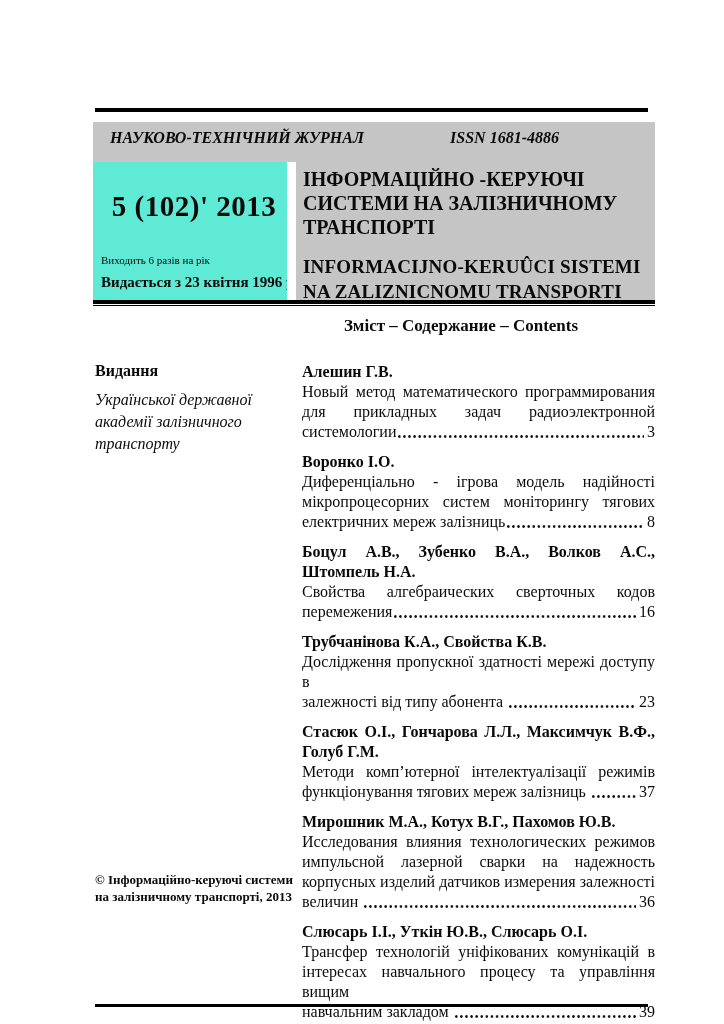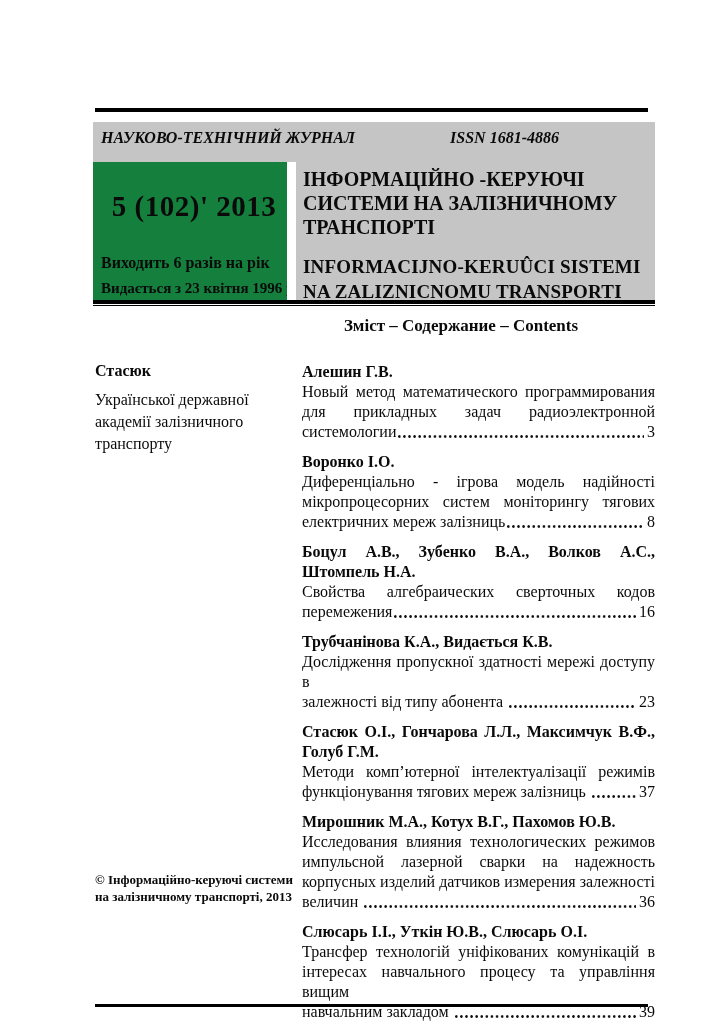--- a/index.html
+++ b/index.html
@@ -11,57 +11,57 @@
   .rule { position:absolute; background:#000; }
   .top-rule { left:95px; top:108px; width:553px; height:4px; }
   .bottom-rule { left:95px; top:1004px; width:553px; height:3px; }
 
   .header-box { position:absolute; left:93px; top:122px; width:562px; }
   .header-row1 {
     background:#c5c5c5; height:40px; box-sizing:border-box;
     display:flex; align-items:flex-start; padding-top:7px;
     font-weight:bold; font-style:italic; font-size:16px;
   }
-  .journal-type { padding-left:8px; white-space:nowrap;text-align:right; }
+  .journal-type { padding-left:17px; white-space:nowrap;text-align:right; }
   .issn { margin-left:auto; margin-right:96px; white-space:nowrap; }
 
   .header-cols { display:flex; }
   .header-left {
-    width:194px; height:138px; background:#15803d;
+    width:194px; height:138px; background:#5eead4;
     box-sizing:border-box; padding-left:8px;
   }
   .gutter { width:9px; height:138px; background:#ffffff; }
   .header-right {
     flex:1; height:138px; background:#c5c5c5;
     box-sizing:border-box; padding:5px 0 0 7px;
   }
   .issue-number {
     font-size:29px; font-weight:bold; text-align:center;
     margin-top:28px; white-space:nowrap; letter-spacing:0.5px;
   }
-  .freq  { font-size:16px; font-weight:bold; margin-top:31px; white-space:nowrap; }
+  .freq  { font-size:11px; font-weight:normal; margin-top:31px; white-space:nowrap; }
   .since { font-size:15px; font-weight:bold; margin-top:8px;  white-space:nowrap; }
   .title-uk  div { font-size:20px; font-weight:bold; line-height:24px; white-space:nowrap; }
   .title-lat { margin-top:15px; }
   .title-lat div { font-size:19px; font-weight:bold; line-height:25px; white-space:nowrap; letter-spacing:0.2px; }
 
   .header-rule {
     position:absolute; left:93px; top:300px; width:562px; height:6px;
     background:linear-gradient(#000 0px, #000 4px, #fff 4px, #fff 5px, #000 5px, #000 6px);
   }
 
   .contents-heading {
     position:absolute; left:295px; top:316px; width:332px;
     text-align:center; font-weight:bold; font-size:17px; white-space:nowrap;
   }
 
   .body-cols { position:absolute; left:95px; top:362px; width:560px; display:flex; }
   .left-col { width:195px; margin-right:12px; font-size:16px; }
   .edition-label { font-weight:bold; margin-bottom:9px; }
-  .publisher div { line-height:22px; }
+  .publisher div { line-height:22px;font-style:italic; }
   .copyright { margin-top:416px; font-weight:bold; font-size:13px; }
   .copyright div { line-height:17px; white-space:nowrap; }
 
   .right-col { width:353px; font-size:16px; line-height:20px; }
   .entry { margin-bottom:10px; }
   .authors { font-weight:bold; }
   .j { text-align:justify; text-align-last:justify; }
   .lastline { display:flex; align-items:baseline; }
   .lastline .t { white-space:pre; }
   .leader {
@@ -101,21 +101,21 @@
   </div>
 </div>
 
 <div class="header-rule"></div>
 
 <div class="contents-heading">Зміст – Содержание – Contents</div>
 
 <div class="body-cols">
 
   <div class="left-col">
-    <div class="edition-label">Стасюк</div>
+    <div class="edition-label">Видання</div>
     <div class="publisher">
       <div>Української державної</div>
       <div>академії залізничного</div>
       <div>транспорту</div>
     </div>
     <div class="copyright">
       <div>© Інформаційно-керуючі системи</div>
       <div>на залізничному транспорті, 2013</div>
     </div>
   </div>
@@ -149,21 +149,21 @@
       <div class="authors">Штомпель Н.А.</div>
       <div class="j">Свойства алгебраических сверточных кодов</div>
       <div class="lastline">
         <span class="t">перемежения</span>
         <span class="leader"></span>
         <span class="pg">16</span>
       </div>
     </div>
 
     <div class="entry">
-      <div class="authors">Трубчанінова К.А., Видається К.В.</div>
+      <div class="authors">Трубчанінова К.А., Свойства К.В.</div>
       <div class="j">Дослідження пропускної здатності мережі доступу в</div>
       <div class="lastline">
         <span class="t">залежності від типу абонента </span>
         <span class="leader"></span>
         <span class="pg">23</span>
       </div>
     </div>
 
     <div class="entry">
       <div class="authors j">Стасюк О.І., Гончарова Л.Л., Максимчук В.Ф.,</div>

